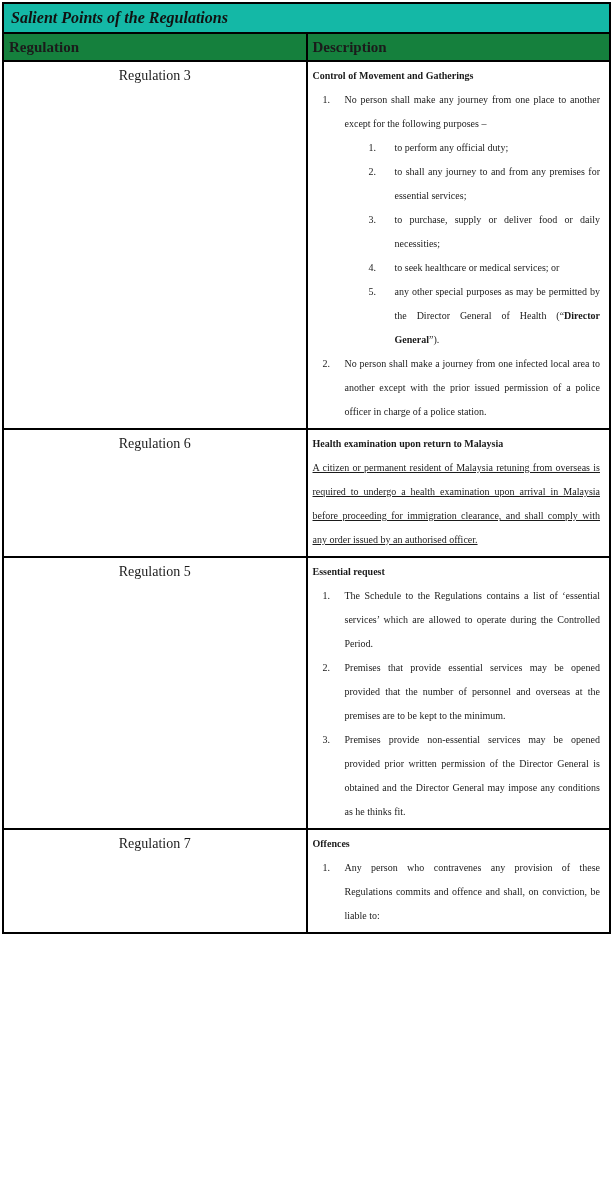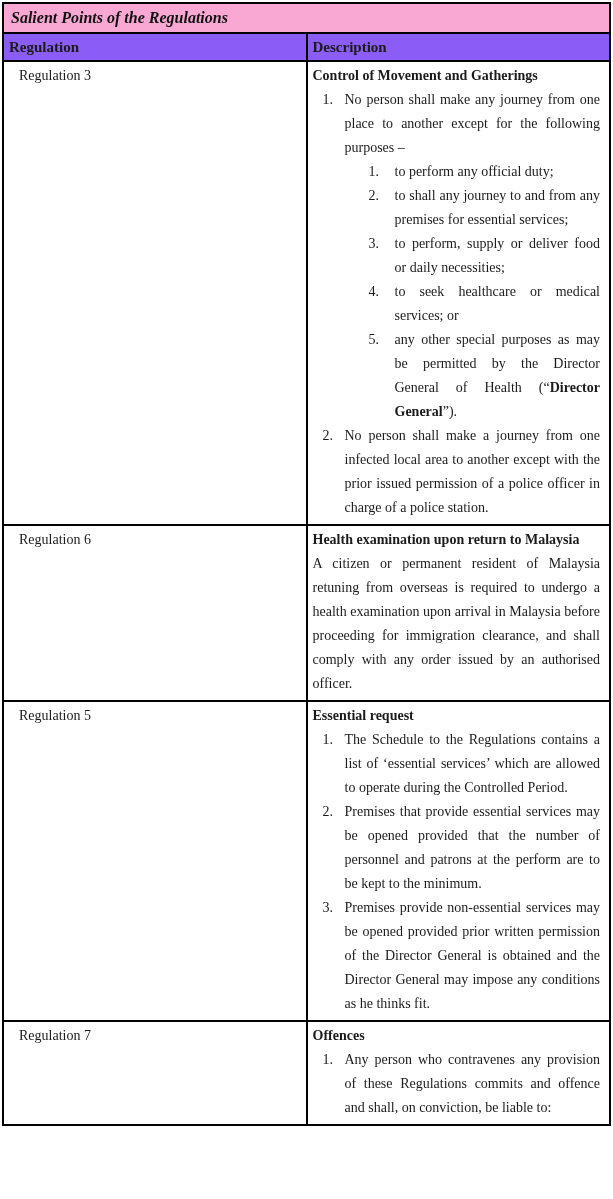--- a/index.html
+++ b/index.html
@@ -12,49 +12,50 @@
   }
   .page { padding:2px; }
   table.regs {
     width:609px;
     border-collapse:collapse;
     table-layout:fixed;
     border:2px solid #000;
   }
   table.regs td, table.regs th { border:2px solid #000; vertical-align:top; }
   .title-cell {
-    background:#f9a8d4;
+    background:#14b8a6;
     font-weight:bold;
     font-style:italic;
     font-size:16px;
     line-height:22px;
     padding:3px 7px;
     color:#111;
   }
   th.hdr {
     text-align:left;
     font-size:15px;
     line-height:22px;
     padding:2px 5px;
     font-weight:bold;
-    background:#8b5cf6;
+    background:#15803d;
   }
   th.col-reg { width:110px; }
   td.regcell {
     font-size:14px;
     line-height:24px;
     padding:2px 15px;
+    text-align:center;
   }
   td.desc {
-    font-size:14px;
+    font-size:10px;
     line-height:24px;
     padding:2px 9px 4px 5px;
   }
   .h { font-weight:bold; }
-  .para { text-align:justify; }
+  .para { text-align:justify;text-decoration:underline; }
   .li { display:flex; }
   .li .num { flex:0 0 22px; }
   .l1 { padding-left:10px; }
   .l2 { padding-left:56px; }
   .l2 .num { flex:0 0 26px; }
   .t { flex:1 1 auto; text-align:justify; }
   b { font-weight:bold; }
 </style>
 </head>
 <body>
@@ -83,21 +84,21 @@
         <div class="li l2">
           <span class="num">1.</span>
           <div class="t">to perform any official duty;</div>
         </div>
         <div class="li l2">
           <span class="num">2.</span>
           <div class="t">to shall any journey to and from any premises for essential services;</div>
         </div>
         <div class="li l2">
           <span class="num">3.</span>
-          <div class="t">to perform, supply or deliver food or daily necessities;</div>
+          <div class="t">to purchase, supply or deliver food or daily necessities;</div>
         </div>
         <div class="li l2">
           <span class="num">4.</span>
           <div class="t">to seek healthcare or medical services; or</div>
         </div>
         <div class="li l2">
           <span class="num">5.</span>
           <div class="t"><span>any other special purposes as may be permitted by the Director General of Health (“</span><b>Director General</b><span>”).</span></div>
         </div>
         <div class="li l1">
@@ -118,21 +119,21 @@
     <tr>
       <td class="regcell">Regulation 5</td>
       <td class="desc">
         <div class="h">Essential request</div>
         <div class="li l1">
           <span class="num">1.</span>
           <div class="t">The Schedule to the Regulations contains a list of ‘essential services’ which are allowed to operate during the Controlled Period.</div>
         </div>
         <div class="li l1">
           <span class="num">2.</span>
-          <div class="t">Premises that provide essential services may be opened provided that the number of personnel and patrons at the perform are to be kept to the minimum.</div>
+          <div class="t">Premises that provide essential services may be opened provided that the number of personnel and overseas at the premises are to be kept to the minimum.</div>
         </div>
         <div class="li l1">
           <span class="num">3.</span>
           <div class="t">Premises provide non-essential services may be opened provided prior written permission of the Director General is obtained and the Director General may impose any conditions as he thinks fit.</div>
         </div>
       </td>
     </tr>
 
 
     <tr>

